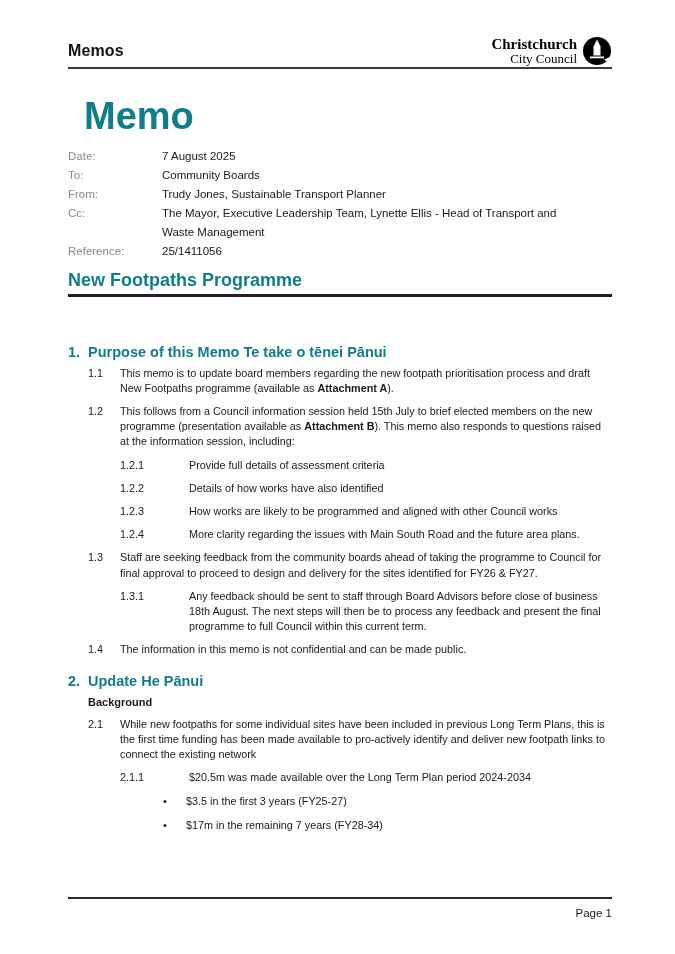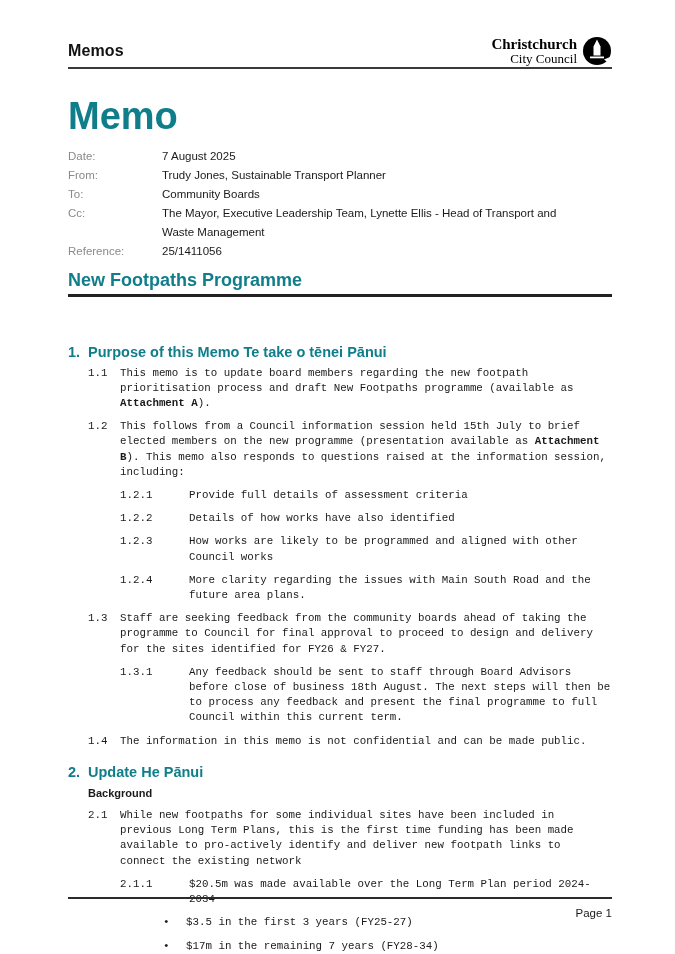--- a/index.html
+++ b/index.html
@@ -12,35 +12,35 @@
        justify-content:space-between;align-items:flex-start;}
   .hdr-title{font-size:16px;font-weight:bold;color:#111;padding-top:6px;letter-spacing:.1px;}
   .logo{display:flex;align-items:center;gap:5px;}
   .logo-text{text-align:right;font-family:"Liberation Serif", serif;color:#000;}
   .logo-l1{font-size:15px;font-weight:bold;line-height:15px;}
   .logo-l2{font-size:13px;line-height:14px;}
   .logo-icon{width:30px;height:30px;display:block;}
   .hdr-rule{position:absolute;top:67px;left:68px;right:63px;height:2px;background:#3a3a3a;}
   
   .content{position:absolute;top:94px;left:68px;right:63px;}
-  .memo-title{font-size:38px;font-weight:bold;color:#0f7e8a;line-height:44px;margin:0 0 9px 0;}
+  .memo-title{font-size:38px;font-weight:bold;color:#0f7e8a;line-height:44px;margin:0 0 9px 16px;}
   .meta{font-size:11.5px;line-height:19px;}
   .meta-row{display:flex;}
   .meta-label{flex:0 0 94px;color:#8a8a8a;}
   .meta-value{max-width:424px;color:#1a1a1a;}
   .subject{margin-top:7px;font-size:18px;font-weight:bold;color:#0f7e8a;line-height:24px;}
   .subject-rule{margin-top:2px;height:2.5px;background:#222;}
   
   .section{font-size:10.8px;line-height:15.2px;}
   .section.first{margin-top:46px;}
   .section.second{margin-top:14px;}
   .sec-head{display:flex;color:#0f7e8a;font-weight:bold;font-size:14.5px;line-height:19px;margin-bottom:4px;}
   .sec-head .sec-num{flex:0 0 20px;}
   .subhead{padding-left:20px;font-weight:bold;margin:2px 0 7px 0;font-size:11px;}
-  .para{display:flex;margin-bottom:8px;font-family:Liberation Mono, monospace;}
+  .para{display:flex;margin-bottom:8px;}
   .para .num{flex:0 0 32px;}
   .para.l1{padding-left:20px;}
   .para.l2{padding-left:52px;gap:26px;}
   .para.l2 .num{flex:0 0 43px;}
   .para.bul{padding-left:95px;margin-bottom:9px;}
   .para.bul .marker{flex:0 0 23px;font-size:11px;}
   .para .text{flex:1 1 auto;}
   .para .text b{font-weight:bold;}
   
   .footer{position:absolute;top:897px;left:68px;right:63px;border-top:2px solid #2b2b2b;
@@ -68,26 +68,26 @@
 
 <div class="content">
   <div class="memo-title">Memo</div>
 
   <div class="meta">
     <div class="meta-row">
       <div class="meta-label">Date:</div>
       <div class="meta-value">7 August 2025</div>
     </div>
     <div class="meta-row">
+      <div class="meta-label">To:</div>
+      <div class="meta-value">Community Boards</div>
+    </div>
+    <div class="meta-row">
       <div class="meta-label">From:</div>
       <div class="meta-value">Trudy Jones, Sustainable Transport Planner</div>
-    </div>
-    <div class="meta-row">
-      <div class="meta-label">To:</div>
-      <div class="meta-value">Community Boards</div>
     </div>
     <div class="meta-row">
       <div class="meta-label">Cc:</div>
       <div class="meta-value">The Mayor, Executive Leadership Team, Lynette Ellis - Head of Transport and Waste Management</div>
     </div>
     <div class="meta-row">
       <div class="meta-label">Reference:</div>
       <div class="meta-value">25/1411056</div>
     </div>
   </div>

